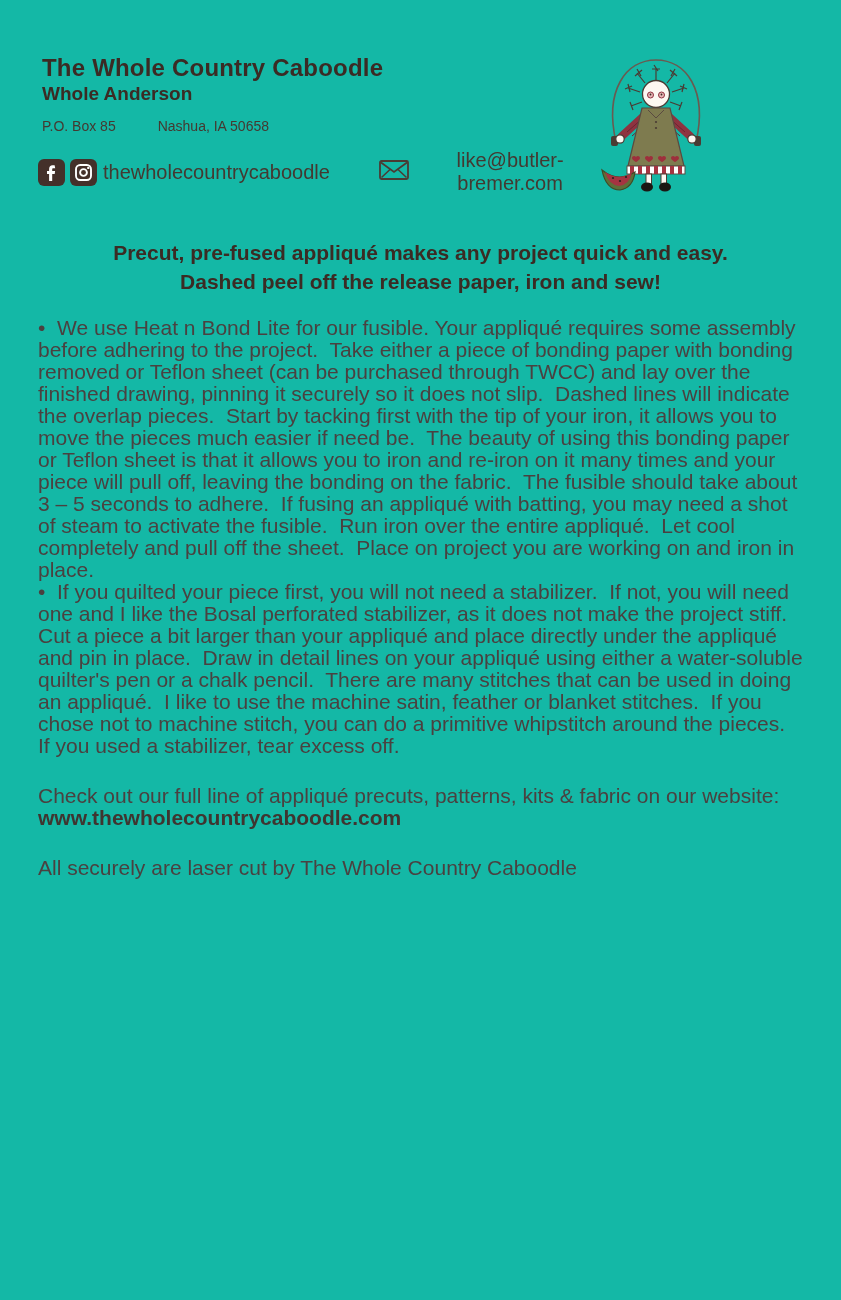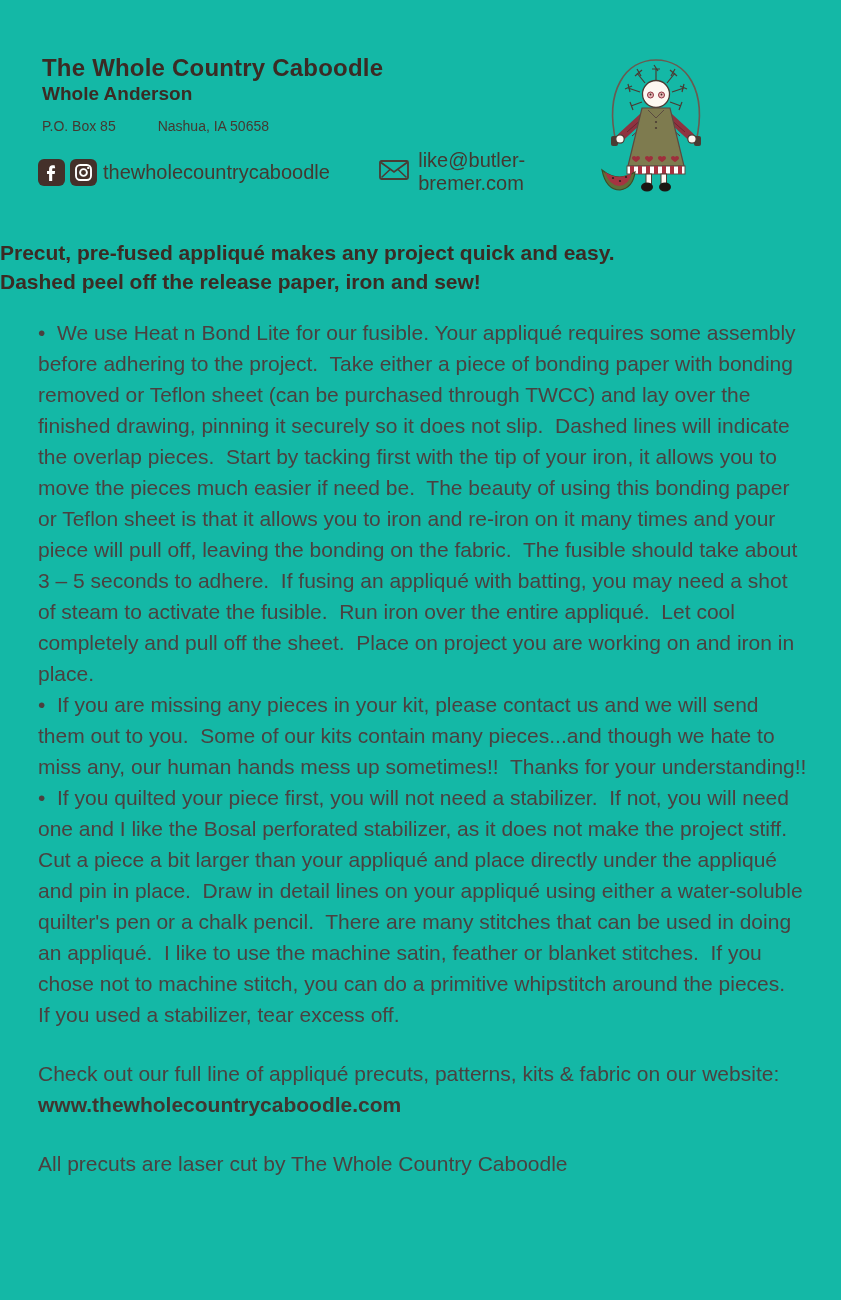--- a/index.html
+++ b/index.html
@@ -12,38 +12,38 @@
     overflow:hidden;
   }
   
   .header{position:absolute;left:42px;top:54px;width:560px;color:#3b2b24;}
   .company{font-size:24px;font-weight:bold;letter-spacing:.2px;line-height:28px;}
   .owner{font-size:19px;font-weight:bold;line-height:22px;margin-top:1px;}
   .addr-row{font-size:14px;line-height:24px;margin-top:9px;color:#443931;}
   .addr-row .gap{display:inline-block;width:42px;}
   .phone-row{font-size:20px;line-height:24px;margin-top:7px;color:#443931;}
   .phone-row .gap{display:inline-block;width:18px;}
-  .social-row{display:flex;align-items:center;margin-top:11px;margin-left:-4px;font-size:20px;color:#443931;}
+  .social-row{display:flex;align-items:center;margin-top:11px;margin-left:-4px;font-size:20px;color:#443931;text-align:center;}
   .social-row .icon{display:inline-block;flex:0 0 auto;}
   .social-row .handle{margin-left:6px;}
   .social-row .wide-gap{display:inline-block;width:56px;}
   .social-row .email{margin-left:8px;}
   .fb,.ig{width:27px;height:27px;border-radius:6px;background:#44302a;display:flex;align-items:center;justify-content:center;}
   .ig{margin-left:5px;}
   .doll{position:absolute;left:596px;top:52px;width:120px;height:145px;}
   
   .intro{
     position:absolute;left:0;top:238px;width:841px;
-    text-align:left;font-size:21px;font-weight:bold;
+    text-align:center;font-size:21px;font-weight:bold;
     color:#3b2b24;line-height:29px;
   }
   
   .body-text{
     position:absolute;left:38px;top:317px;width:770px;
-    font-size:21px;line-height:31px;color:#4a4140;
+    font-size:21px;line-height:22px;color:#4a4140;
   }
   .body-text p{margin:0;white-space:pre-wrap;}
   .closing{margin-top:28px !important;}
   .closing .bold-link{font-weight:bold;color:#3f3530;}
   .laser{margin-top:28px !important;}
 </style>
 </head>
 <body>
 
 <div class="page">
@@ -149,21 +149,20 @@
     </svg>
   </div>
 
   <div class="intro">
     <div>Precut, pre-fused appliqué makes any project quick and easy.</div>
     <div>Dashed peel off the release paper, iron and sew!</div>
   </div>
 
   <div class="body-text">
     <p>•  We use Heat n Bond Lite for our fusible. Your appliqué requires some assembly before adhering to the project.  Take either a piece of bonding paper with bonding removed or Teflon sheet (can be purchased through TWCC) and lay over the finished drawing, pinning it securely so it does not slip.  Dashed lines will indicate the overlap pieces.  Start by tacking first with the tip of your iron, it allows you to move the pieces much easier if need be.  The beauty of using this bonding paper or Teflon sheet is that it allows you to iron and re-iron on it many times and your piece will pull off, leaving the bonding on the fabric.  The fusible should take about 3 – 5 seconds to adhere.  If fusing an appliqué with batting, you may need a shot of steam to activate the fusible.  Run iron over the entire appliqué.  Let cool completely and pull off the sheet.  Place on project you are working on and iron in place.</p>
-    <p>•  If you are missing any pieces in your kit, please contact us and we will send them out to you.  Some of our kits contain many pieces...and though we hate to miss any, our human hands mess up sometimes!!  Thanks for your understanding!!</p>
     <p>•  If you quilted your piece first, you will not need a stabilizer.  If not, you will need one and I like the Bosal perforated stabilizer, as it does not make the project stiff.  Cut a piece a bit larger than your appliqué and place directly under the appliqué and pin in place.  Draw in detail lines on your appliqué using either a water-soluble quilter's pen or a chalk pencil.  There are many stitches that can be used in doing an appliqué.  I like to use the machine satin, feather or blanket stitches.  If you chose not to machine stitch, you can do a primitive whipstitch around the pieces.  If you used a stabilizer, tear excess off.</p>
 
     <p class="closing"><span>Check out our full line of appliqué precuts, patterns, kits &amp; fabric on our website: </span><span class="bold-link">www.thewholecountrycaboodle.com</span></p>
 
-    <p class="laser">All precuts are laser cut by The Whole Country Caboodle</p>
+    <p class="laser">All securely are laser cut by The Whole Country Caboodle</p>
   </div>
 
 </div>
 
 </body></html>

